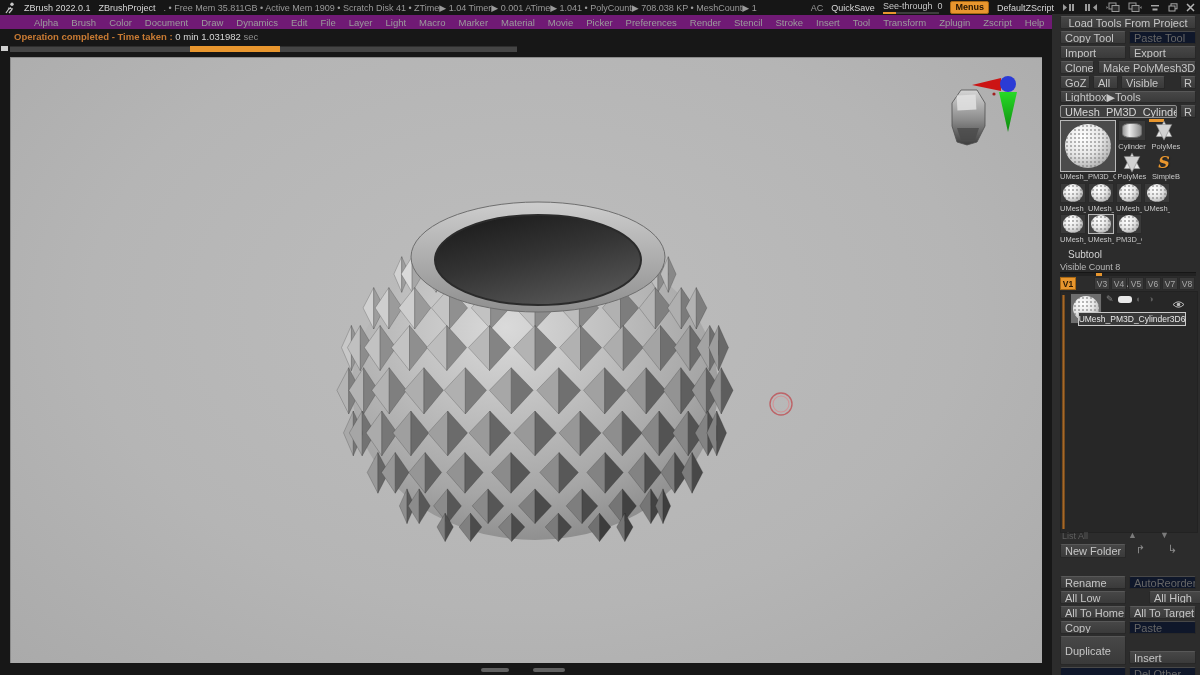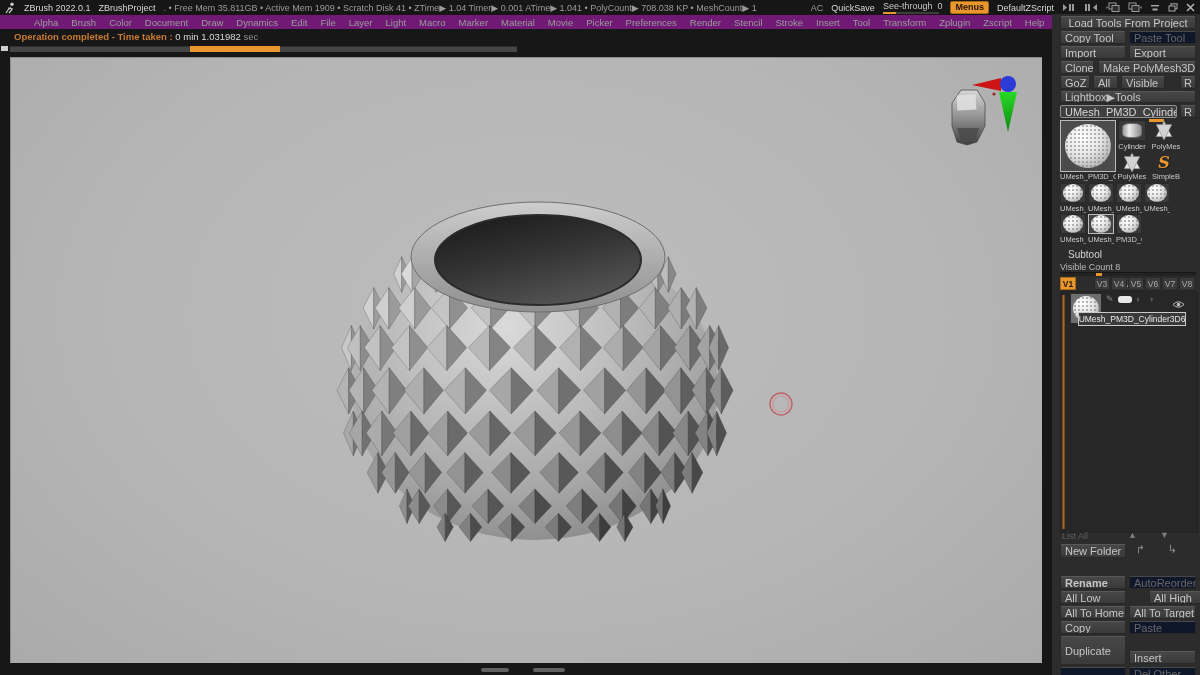--- a/index.html
+++ b/index.html
@@ -507,21 +507,21 @@
     </span>
     <div class="abs" style="left:26px;top:298px;width:108px;height:14px;background:#3a3a3a;border:1px solid #c9c9c9;color:#e8e8e8;font-size:8.5px;display:flex;align-items:center;justify-content:center;box-sizing:border-box;white-space:nowrap;">UMesh_PM3D_Cylinder3D6</div>
 
     <div class="abs" style="left:10px;top:517px;font-size:9px;color:#5f5f5f;">List All</div>
     <span class="icn" style="left:76px;top:517px;color:#7b7b7b;">▲</span>
     <span class="icn" style="left:108px;top:517px;color:#7b7b7b;">▼</span>
     <div class="pb" style="left:8px;top:530px;width:66px;height:14px;">New Folder</div>
     <span class="icn" style="left:84px;top:531px;font-size:11px;color:#8b8b8b;">↱</span>
     <span class="icn" style="left:116px;top:531px;font-size:11px;color:#8b8b8b;">↳</span>
 
-    <div class="pb" style="left:8px;top:562px;width:66px;font-weight:bold;">Rename</div>
+    <div class="pb" style="left:8px;top:562px;width:66px;">Rename</div>
     <div class="pb dis" style="left:77px;top:562px;width:67px;">AutoReorder</div>
     <div class="pb" style="left:8px;top:577px;width:66px;">All Low</div>
     <div class="pb" style="left:77px;top:577px;width:67px;margin-left:20px;">All High</div>
     <div class="pb" style="left:8px;top:592px;width:66px;">All To Home</div>
     <div class="pb" style="left:77px;top:592px;width:67px;">All To Target</div>
     <div class="pb" style="left:8px;top:607px;width:66px;">Copy</div>
     <div class="pb dis" style="left:77px;top:607px;width:67px;">Paste</div>
     <div class="pb" style="left:8px;top:622px;width:66px;height:29px;">Duplicate</div>
     <div class="pb" style="left:77px;top:659px;width:67px;">Append</div>
     <div class="pb" style="left:77px;top:637px;width:67px;">Insert</div>

